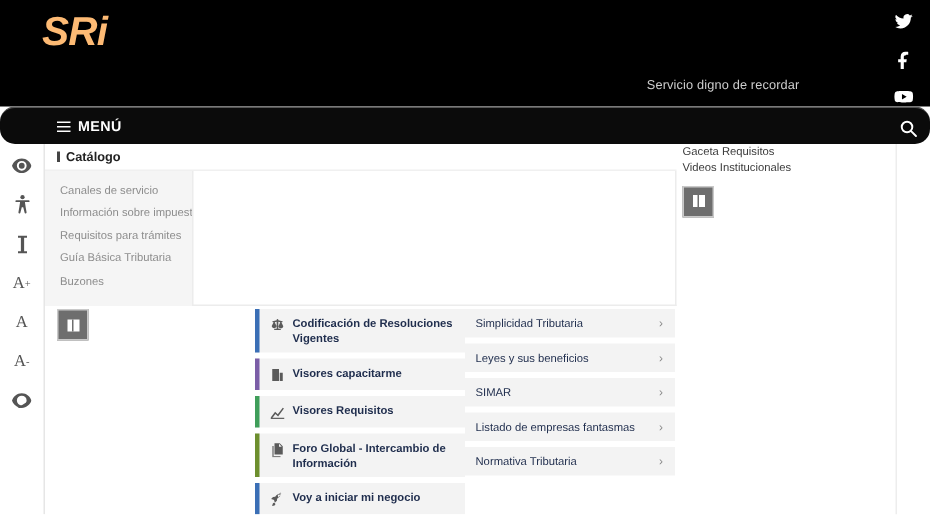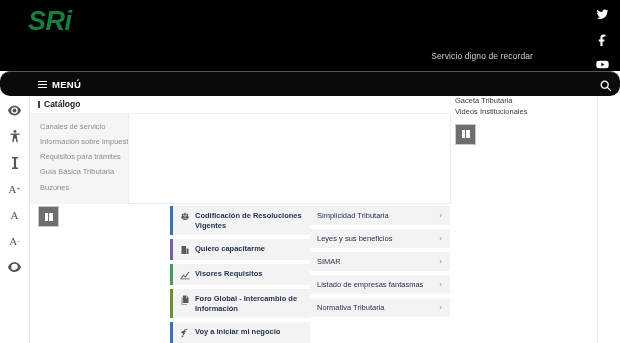--- a/index.html
+++ b/index.html
@@ -19,21 +19,21 @@
   }
 
   
   .header {
     position: absolute; left: 0; top: 0;
     width: 620px; height: 71px;
     background: #000000;
   }
   .logo {
     position: absolute; left: 28px; top: 8px;
-    color: #15803d;
+    color: #fdba74;
     font-size: 27px;
     font-weight: bold;
     font-style: italic;
     letter-spacing: -0.5px;
     font-family: "Liberation Sans", sans-serif;
     line-height: 1;
     user-select: none;
   }
   .tagline {
     position: absolute; right: 87px; top: 51px;
@@ -408,21 +408,21 @@
           </span>
           <span class="li-label">Codificación de Resoluciones Vigentes</span>
         </div>
 
         <div class="link-item" style="border-left-color:#7b5ea7">
           <span class="li-icon">
             <svg width="10" height="10" viewBox="0 0 20 20">
                 <path d="M3 2h9v16H3zM13 7h4v11h-4zM5 4h2v2H5zm3 0h2v2H8zM5 7h2v2H5zm3 0h2v2H8zM5 10h2v2H5zm3 0h2v2H8zM5 13h2v3H5zm3 0h2v3H8zm6.5-4h1.5v1.5h-1.5zm0 3h1.5v1.5h-1.5z"></path>
               </svg>
           </span>
-          <span class="li-label">Quiero capacitarme</span>
+          <span class="li-label">Visores capacitarme</span>
         </div>
 
         <div class="link-item" style="border-left-color:#3f9e5a">
           <span class="li-icon">
             <svg width="10" height="10" viewBox="0 0 20 20">
                 <path d="M1 16.5 6.8 9l3.6 3.4L17 3.5l1.6 1.2-7.8 10.6-3.6-3.4-4.6 6z"></path>
                 <path d="M1 17h18v1.6H1z"></path>
               </svg>
           </span>
           <span class="li-label">Visores Requisitos</span>
@@ -471,20 +471,20 @@
         <div class="topic-item">
           <span class="ti-label">Normativa Tributaria</span>
           <span class="ti-chev">›</span>
         </div>
       </div>
 
     </div>
   </div>
 
   <div class="rail">
-    <div class="rail-line">Gaceta Tributaria</div>
+    <div class="rail-line">Gaceta Requisitos</div>
     <div class="rail-line">Videos Institucionales</div>
     <div class="ph-box">
       <span class="ph-glyph"></span>
     </div>
   </div>
 
 </div>
 
 </body></html>

